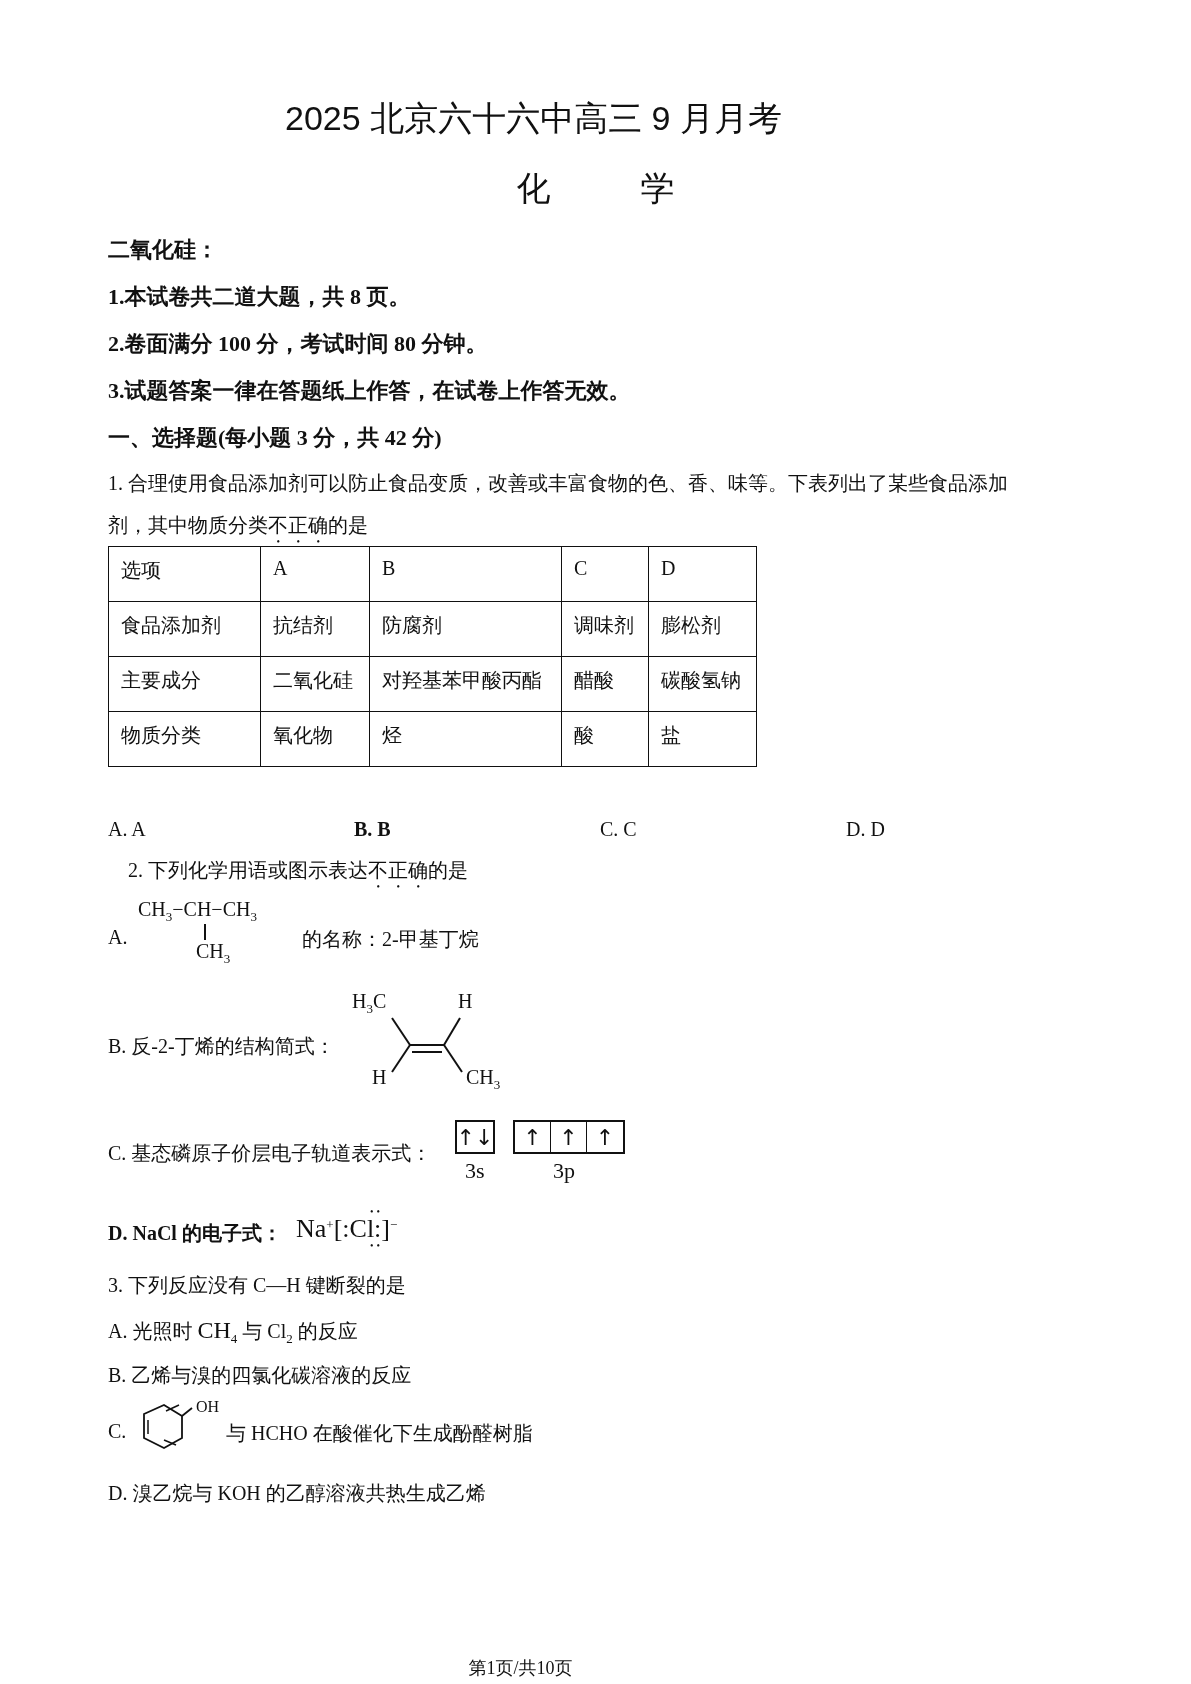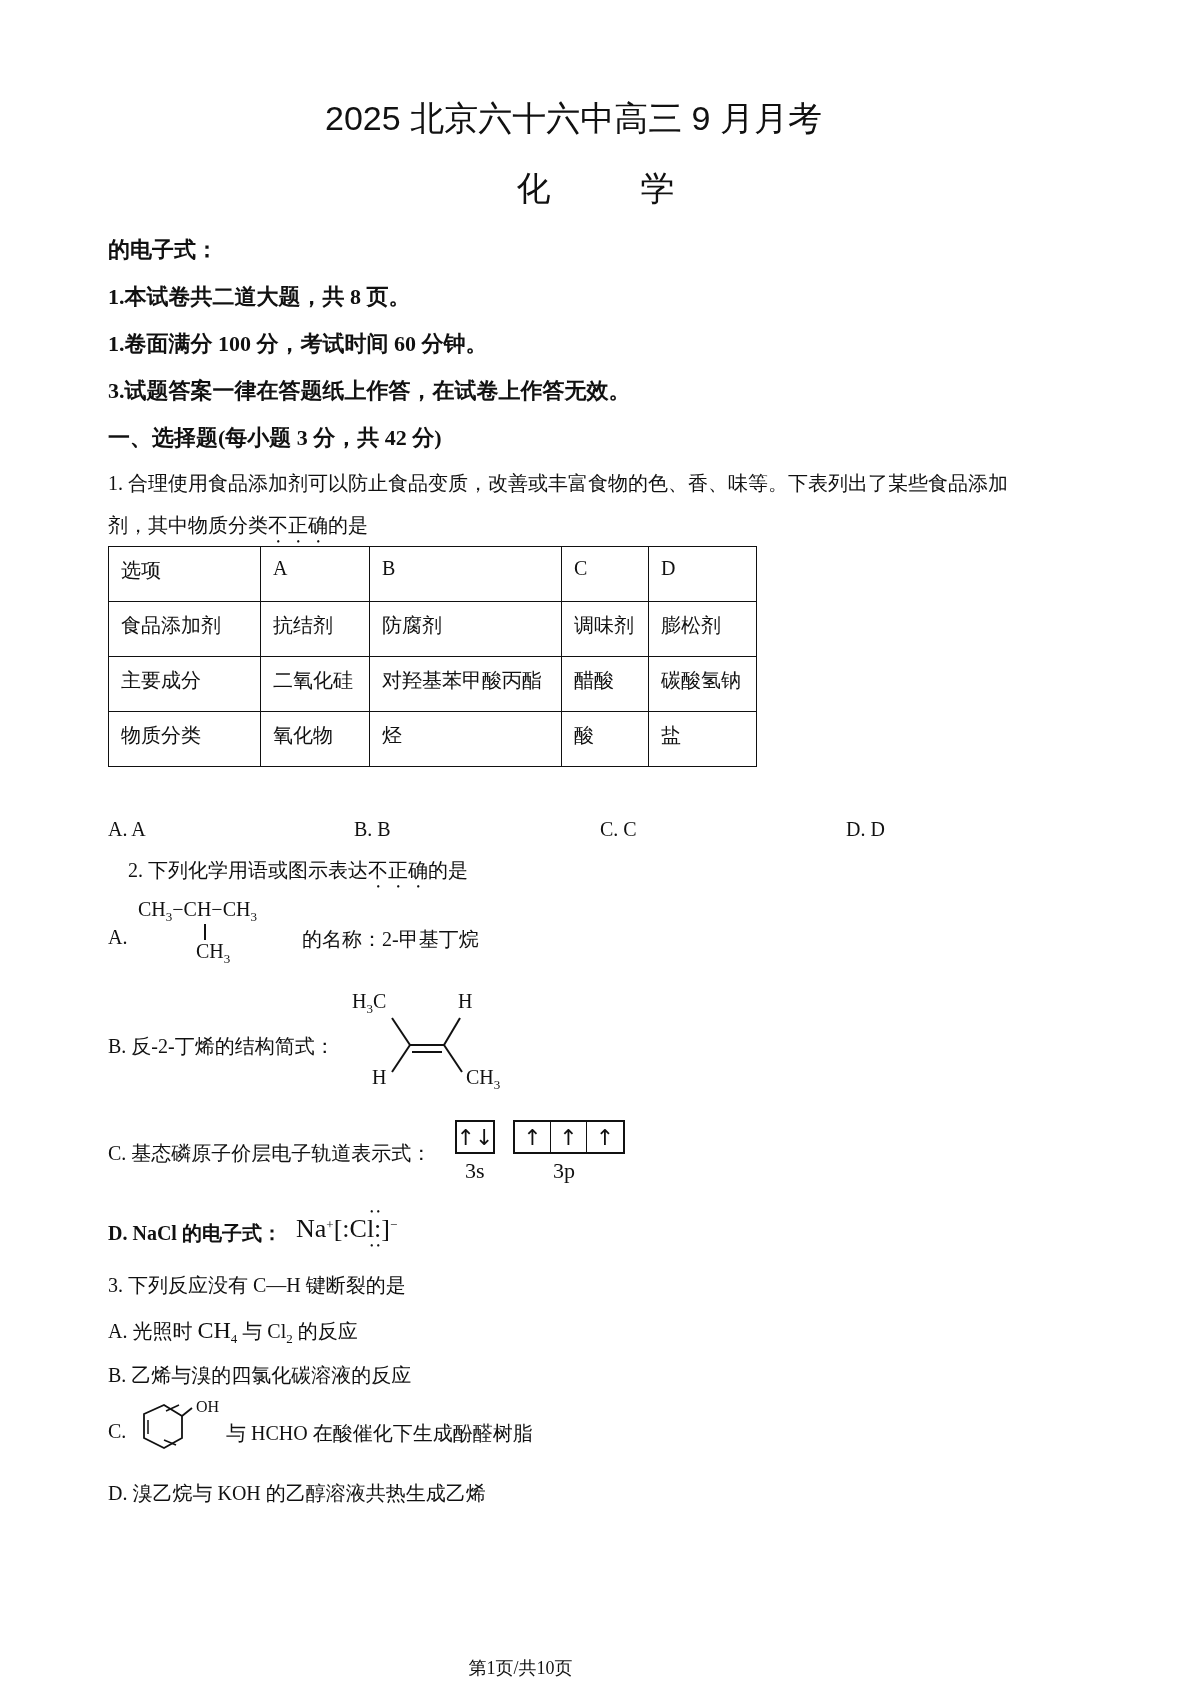--- a/index.html
+++ b/index.html
@@ -1,19 +1,19 @@
 <!DOCTYPE html>
 <html><head>
 <meta charset="utf-8">
 <style>
   html, body { margin:0; padding:0; background:#ffffff; }
   body { width:1191px; height:1684px; position:relative; overflow:hidden;
          font-family:"Liberation Serif","DejaVu Serif",serif; color:#111; }
   .abs { position:absolute; white-space:nowrap; }
-  .title { font-family:"Liberation Sans","DejaVu Sans",sans-serif; font-size:34px; left:0; width:1067px; text-align:center;padding-left:40px; }
+  .title { font-family:"Liberation Sans","DejaVu Sans",sans-serif; font-size:34px; left:0; width:1067px; text-align:center; }
   .subject { font-family:"Liberation Sans","DejaVu Sans",sans-serif; font-size:34px; left:0; width:1191px; text-align:center; letter-spacing:0; }
   .subject span { display:inline-block; }
   .bold { font-weight:bold; font-size:22px; }
   .txt { font-size:20px; }
   .dot { text-emphasis: dot; -webkit-text-emphasis: dot; text-emphasis-position: under; -webkit-text-emphasis-position: under; }
   table.t { position:absolute; left:108px; top:546px; border-collapse:collapse; font-size:20px; }
   table.t td { border:1.5px solid #111; height:55px; vertical-align:top; padding:10px 12px 0 12px; box-sizing:border-box; }
   .sub { font-size:13px; vertical-align:-5px; }
   .sup { font-size:13px; vertical-align:8px; }
   .orb { position:absolute; border:2px solid #111; height:34px; box-sizing:border-box; display:flex; }
@@ -21,23 +21,23 @@
   .orb div:last-child { border-right:none; }
 </style>
 </head>
 <body>
 
 <div class="abs title" style="top:96px;">2025 北京六十六中高三 9 月月考</div>
 <div class="abs subject" style="top:166px;">
   <span>化</span><span style="display:inline-block;width:90px;"></span><span>学</span>
 </div>
 
-<div class="abs bold" style="left:108px;top:235px;">的电子式：</div>
+<div class="abs bold" style="left:108px;top:235px;">二氧化硅：</div>
 <div class="abs bold" style="left:108px;top:282px;">1.本试卷共二道大题，共 8 页。</div>
-<div class="abs bold" style="left:108px;top:329px;">1.卷面满分 100 分，考试时间 60 分钟。</div>
+<div class="abs bold" style="left:108px;top:329px;">2.卷面满分 100 分，考试时间 80 分钟。</div>
 <div class="abs bold" style="left:108px;top:376px;">3.试题答案一律在答题纸上作答，在试卷上作答无效。</div>
 
 <div class="abs bold" style="left:108px;top:423px;">一、选择题(每小题 3 分，共 42 分)</div>
 
 <div class="abs txt" style="left:108px;top:470px;">1. 合理使用食品添加剂可以防止食品变质，改善或丰富食物的色、香、味等。下表列出了某些食品添加</div>
 <div class="abs txt" style="left:108px;top:512px;">
   <span>剂，其中物质分类</span><span class="dot">不正确</span><span>的是</span>
 </div>
 
 <table class="t">
@@ -67,21 +67,21 @@
     <td>物质分类</td>
     <td>氧化物</td>
     <td>烃</td>
     <td>酸</td>
     <td>盐</td>
   </tr>
 </tbody>
   </table>
 
 <div class="abs txt" style="left:108px;top:818px;">A. A</div>
-<div class="abs txt" style="left:354px;top:818px;">B. B</div>
+<div class="abs txt" style="left:354px;top:818px;font-weight:bold;">B. B</div>
 <div class="abs txt" style="left:600px;top:818px;">C. C</div>
 <div class="abs txt" style="left:846px;top:818px;">D. D</div>
 
 <div class="abs txt" style="left:108px;top:857px;margin-left:20px;">
   <span>2. 下列化学用语或图示表达</span><span class="dot">不正确</span><span>的是</span>
 </div>
 
 <div class="abs txt" style="left:108px;top:926px;">A.</div>
 <div class="abs txt" style="left:138px;top:898px;">
   <span>CH</span><span class="sub">3</span><span>−CH−CH</span><span class="sub">3</span>

